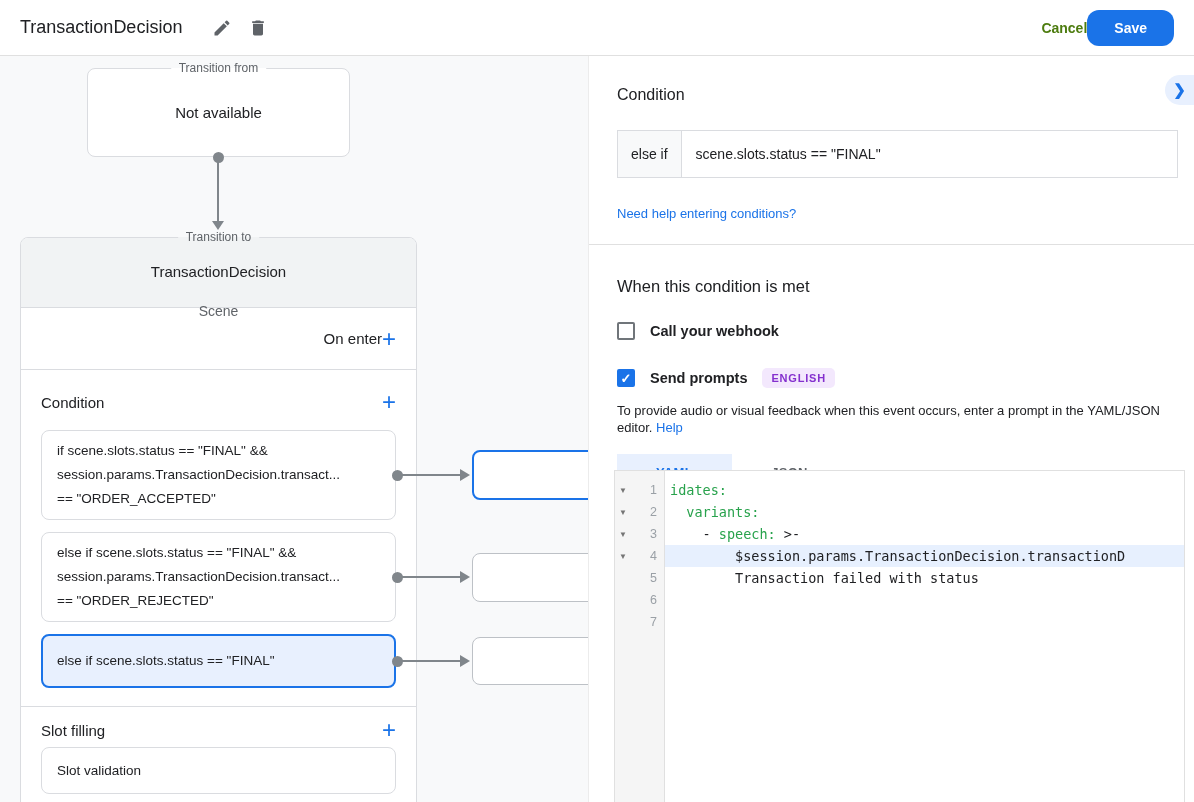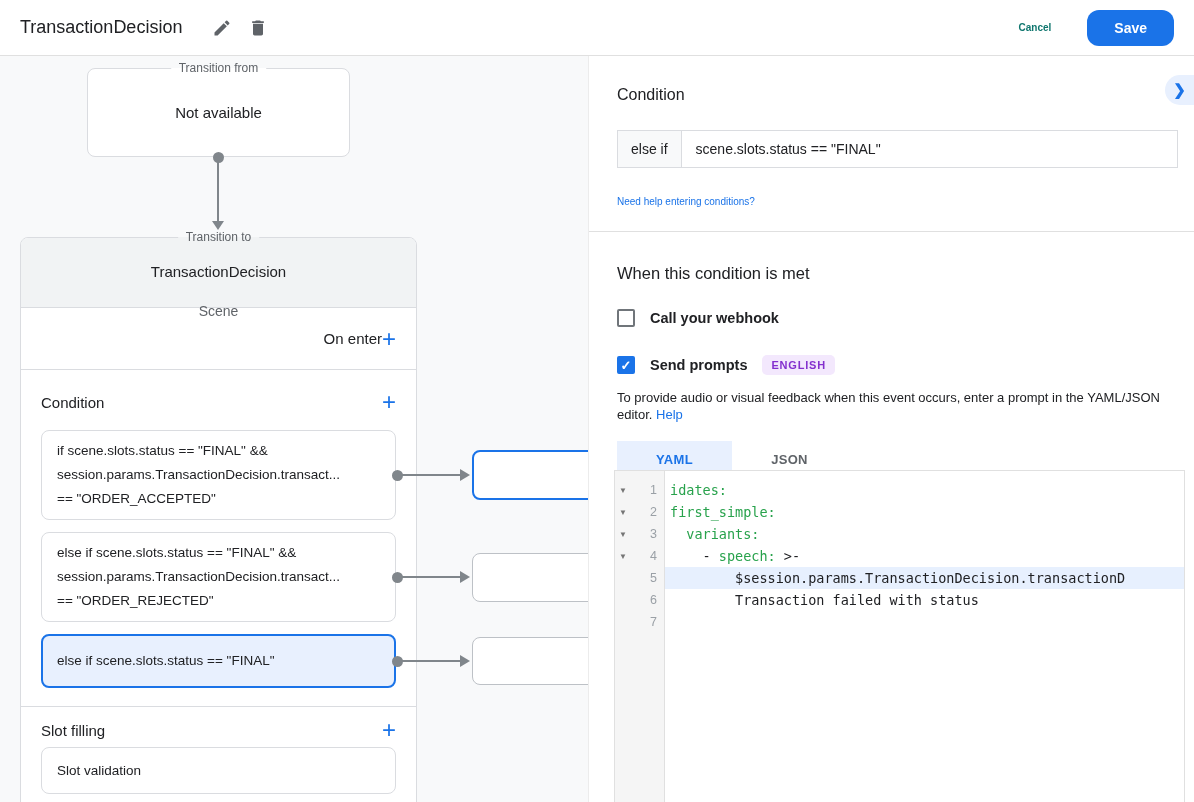--- a/index.html
+++ b/index.html
@@ -7,22 +7,22 @@
     font-family:"Liberation Sans", sans-serif; color:#202124; }
 
   
   .topbar { height:56px; display:flex; align-items:center; padding:0 20px;
     border-bottom:1px solid #e0e0e0; background:#fff; }
   .topbar .title { font-size:18px; color:#202124; margin-right:22px; }
   .iconbtn { width:36px; height:36px; display:flex; align-items:center; justify-content:center;
     background:none; border:none; cursor:pointer; }
   .iconbtn svg { width:20px; height:20px; fill:#5f6368; }
   .topbar .spacer { flex:1; }
-  .btn-cancel { background:none; border:none; color:#0f766e; font-family:inherit;
-    font-size:10px; font-weight:bold; margin-right:36px; cursor:pointer; }
+  .btn-cancel { background:none; border:none; color:#4d7c0f; font-family:inherit;
+    font-size:14px; font-weight:bold; cursor:pointer; }
   .btn-save { background:#1a73e8; border:none; color:#fff; font-family:inherit;
     font-size:14px; font-weight:bold; padding:10px 27px; border-radius:12px; cursor:pointer; }
 
   
   .main { display:flex; height:746px; }
   .flow { width:588px; position:relative; background:#f8f9fa; overflow:hidden; flex:none; }
   .panel { width:606px; position:relative; background:#fff; flex:none;
     padding:0 16px 0 28px; border-left:1px solid #ececec; }
 
   
@@ -69,26 +69,26 @@
   .target-box { position:absolute; left:472px; width:130px; background:#fff;
     border:1px solid #bdc1c6; border-radius:8px; cursor:pointer; }
   .target-box.selected { border:2px solid #1a73e8; }
 
   
   .p-heading { margin-top:30px; font-size:16px; color:#202124; }
   .chevron-pill { position:absolute; top:19px; right:0; width:29px; height:30px;
     background:#e8f0fe; border-radius:16px 0 0 16px; border:none; cursor:pointer;
     display:flex; align-items:center; justify-content:center;
     color:#1a73e8; font-size:15px; font-weight:bold; font-family:inherit; }
-  .cond-row { display:flex; margin-top:26px; height:38px; }
+  .cond-row { display:flex; margin-top:26px; height:48px; }
   .cond-prefix { background:#f8f9fa; border:1px solid #dadce0; padding:0 13px;
     display:flex; align-items:center; font-size:14px; color:#202124; }
   .cond-input { flex:1; border:1px solid #dadce0; border-left:none; padding:0 14px;
     font-size:14px; color:#202124; font-family:inherit; outline:none; background:#fff; }
-  .help-link { display:inline-block; margin-top:28px; font-size:10px; color:#1a73e8;
+  .help-link { display:inline-block; margin-top:28px; font-size:13px; color:#1a73e8;
     text-decoration:none; cursor:pointer; }
   .divider { margin:22px -16px 0 -28px; border-top:1px solid #e0e0e0; }
   .when-heading { margin-top:32px; font-size:16.5px; font-weight:400; color:#202124; }
   .check-row { display:flex; align-items:center; margin-top:26px; }
   .check-row + .check-row { margin-top:28px; }
   .checkbox { width:18px; height:18px; border:2px solid #70757a; border-radius:2px;
     background:#fff; flex:none; cursor:pointer; }
   .checkbox.checked { background:#1a73e8; border-color:#1a73e8; color:#fff;
     display:flex; align-items:center; justify-content:center; font-size:13px; font-weight:bold; }
   .check-label { margin-left:15px; font-size:14.5px; font-weight:bold; color:#202124; }
@@ -267,21 +267,20 @@
           </div>
         <div class="gut-row">
             <span>6</span>
           </div>
         <div class="gut-row">
             <span>7</span>
           </div>
       </div>
       <div class="code">
         <div class="code-row"><span></span><span class="tok-key">idates:</span><span></span></div>
-        <div class="code-row"><span></span><span class="tok-key">first_simple:</span><span></span></div>
         <div class="code-row"><span>  </span><span class="tok-key">variants:</span><span></span></div>
         <div class="code-row"><span>    - </span><span class="tok-key">speech:</span><span> &gt;-</span></div>
         <div class="code-row hl"><span>        $session.params.TransactionDecision.transactionD</span></div>
         <div class="code-row"><span>        Transaction failed with status</span></div>
         <div class="code-row"><span></span></div>
       </div>
     </div>
   </div>
 </div>
 

